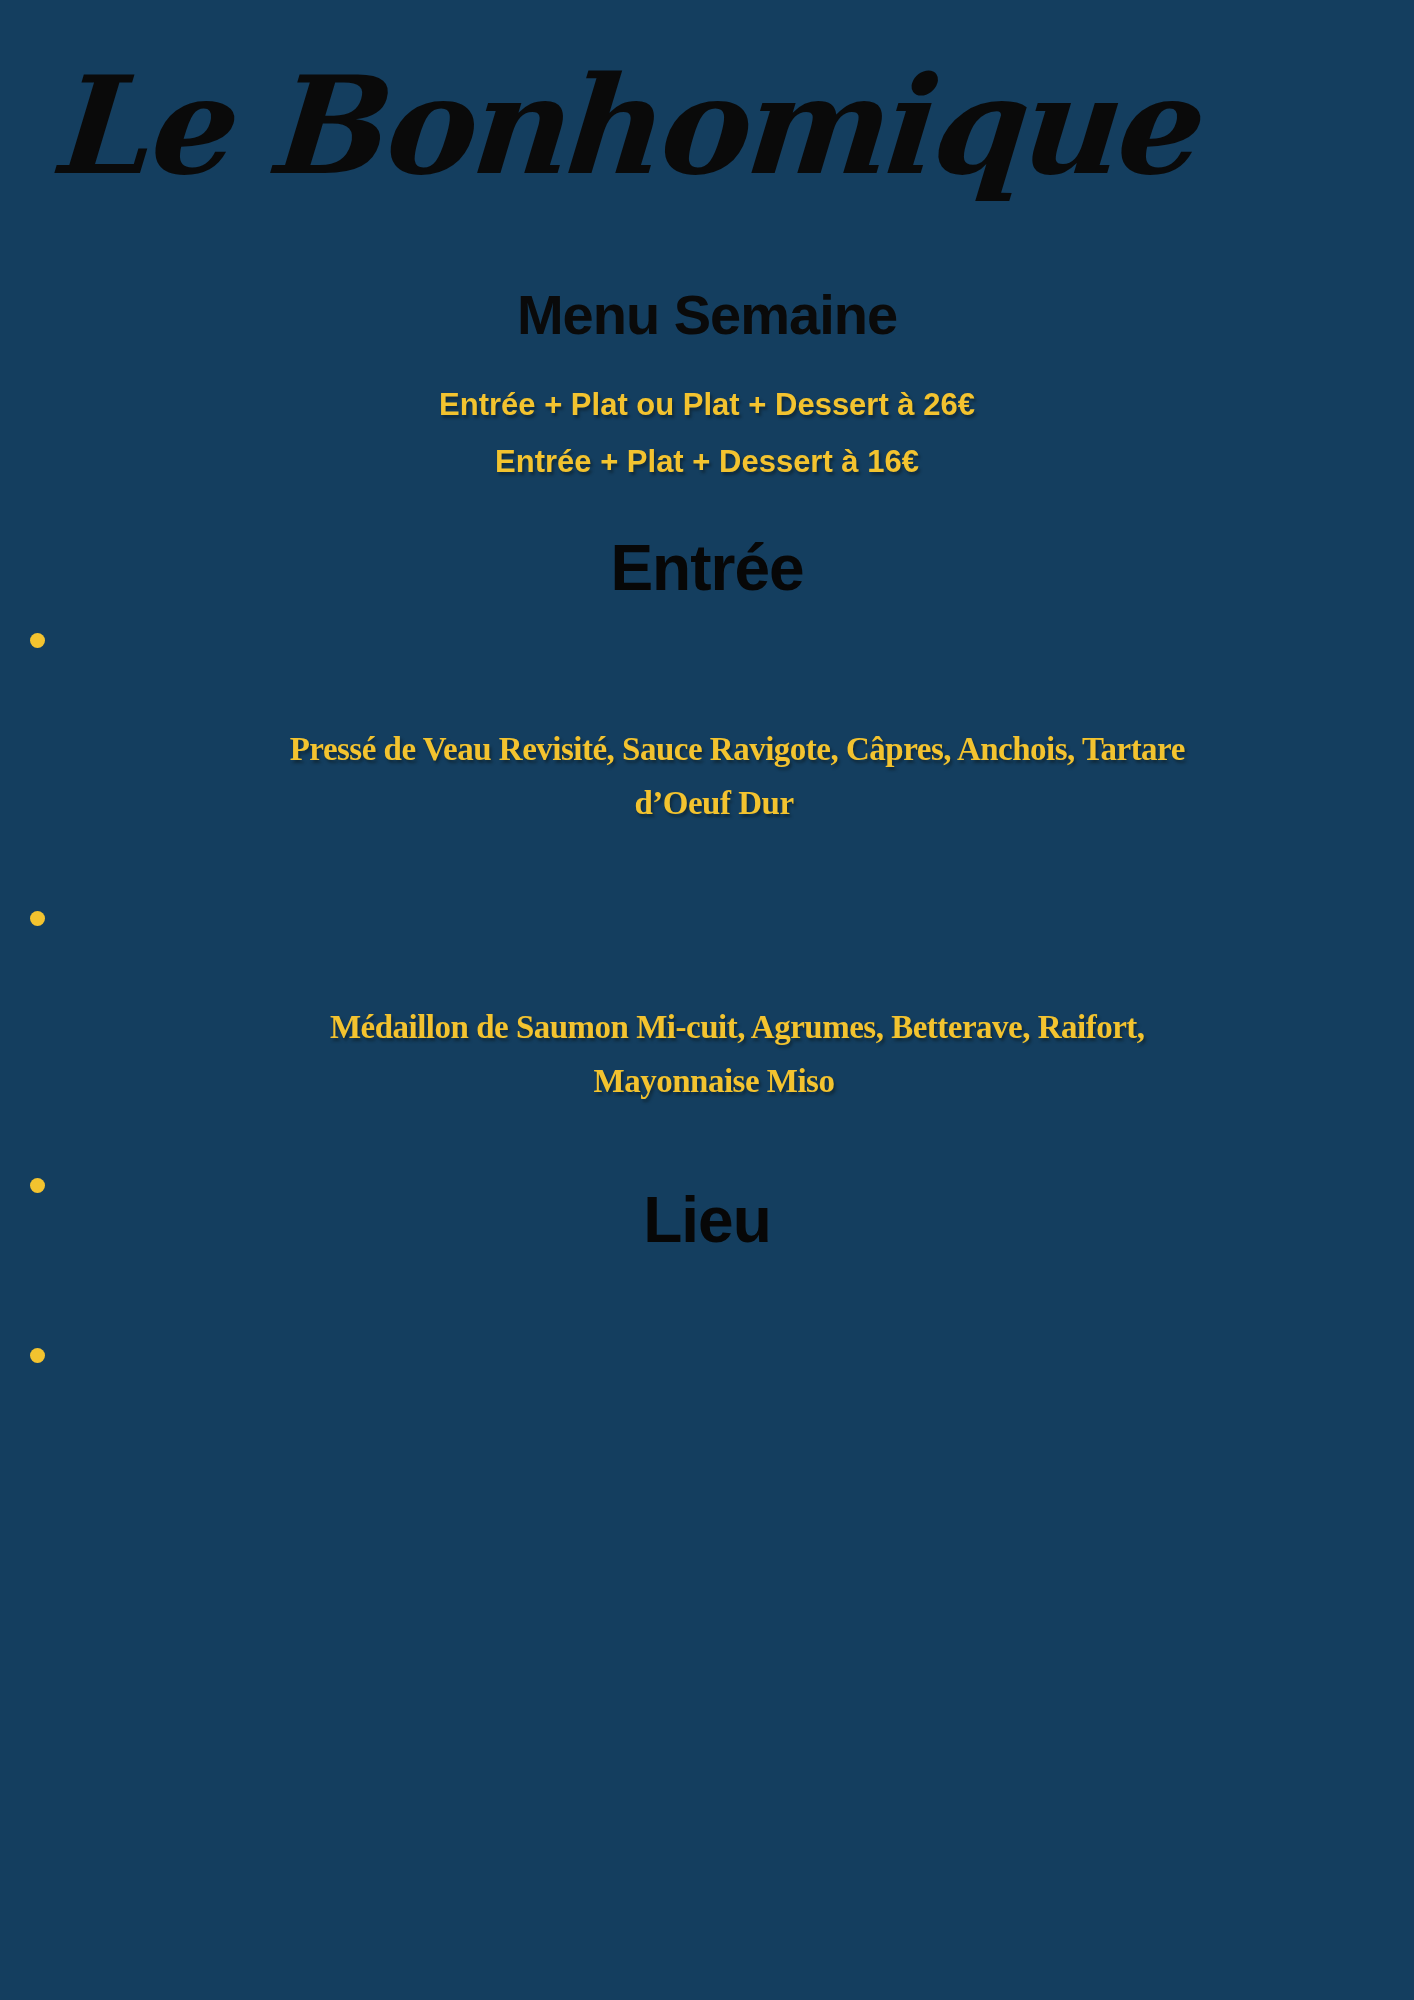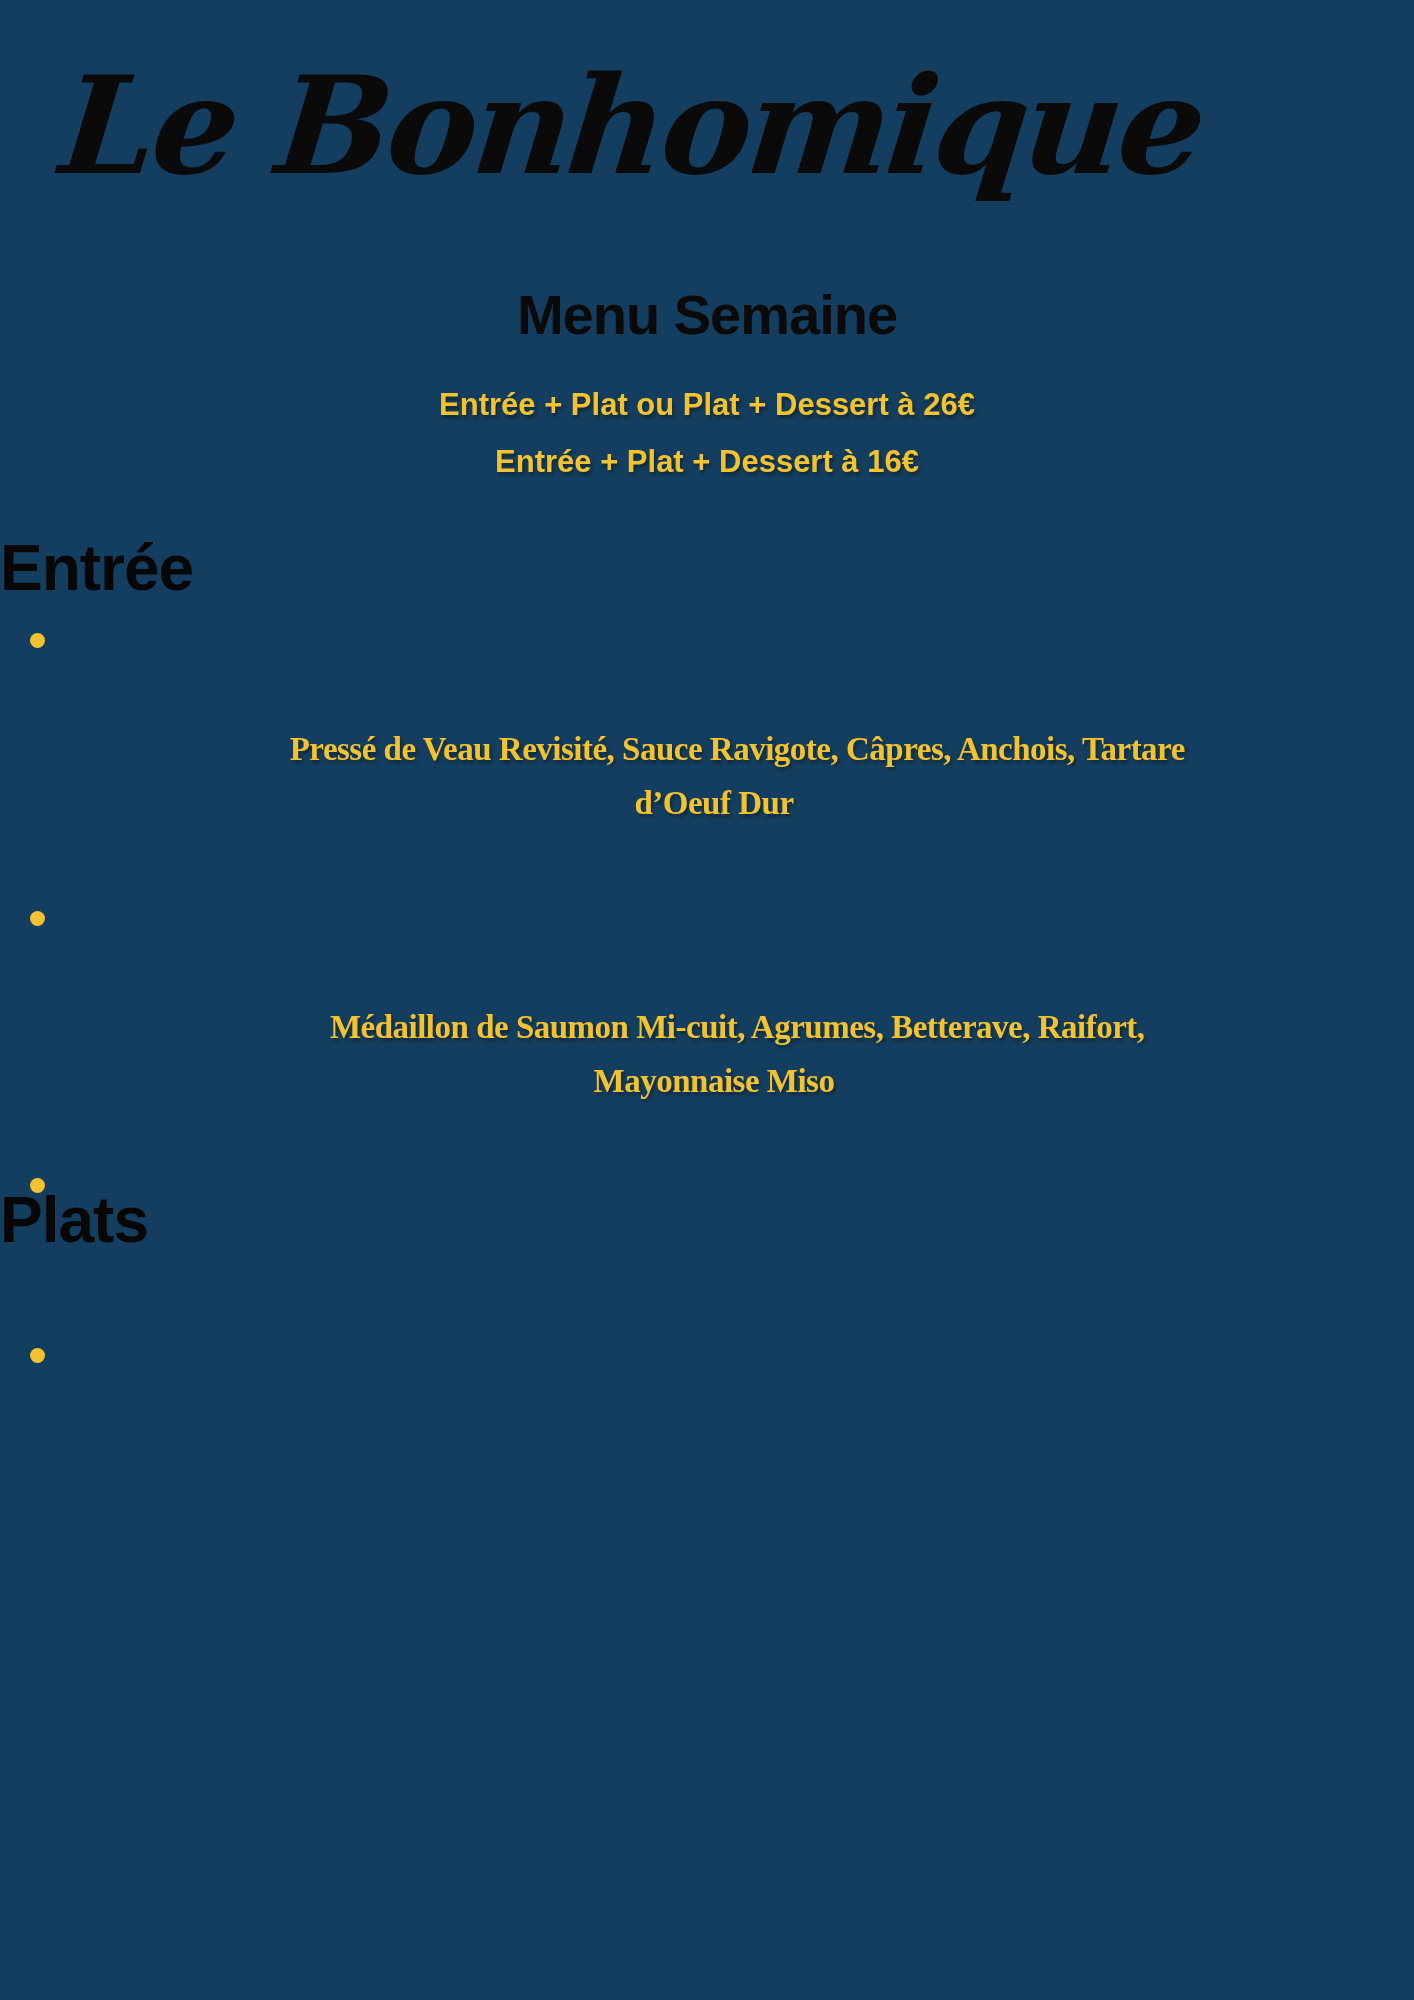--- a/index.html
+++ b/index.html
@@ -52,20 +52,21 @@
     text-align: center;
     color: var(--yellow);
     font-weight: bold;
     font-size: 31px;
     line-height: 57px;
     text-shadow: 2px 3px 3px rgba(8, 10, 4, 0.38);
   }
 
   .section-title {
     margin: 46px 0 0;
+    text-align: center;
     font-size: 64px;
     line-height: 64px;
     font-weight: bold;
     letter-spacing: -1px;
     color: #070707;
   }
   .section-title.overlap { margin-top: -24px; }
 
   ul.items {
     list-style: none;
@@ -124,21 +125,21 @@
     <li>
       <span class="bullet"></span>
       <span class="item-text">Médaillon de Saumon Mi-cuit, Agrumes, Betterave, Raifort,
 Mayonnaise Miso</span>
     </li>
     <li class="item-empty">
       <span class="bullet"></span>
     </li>
   </ul>
 
-  <h2 class="section-title overlap">Plats</h2>
+  <h2 class="section-title overlap">Lieu</h2>
 
   <ul class="items plats-list">
     <li>
       <span class="bullet"></span>
       
     </li>
 
   </ul>
 
 </div>

